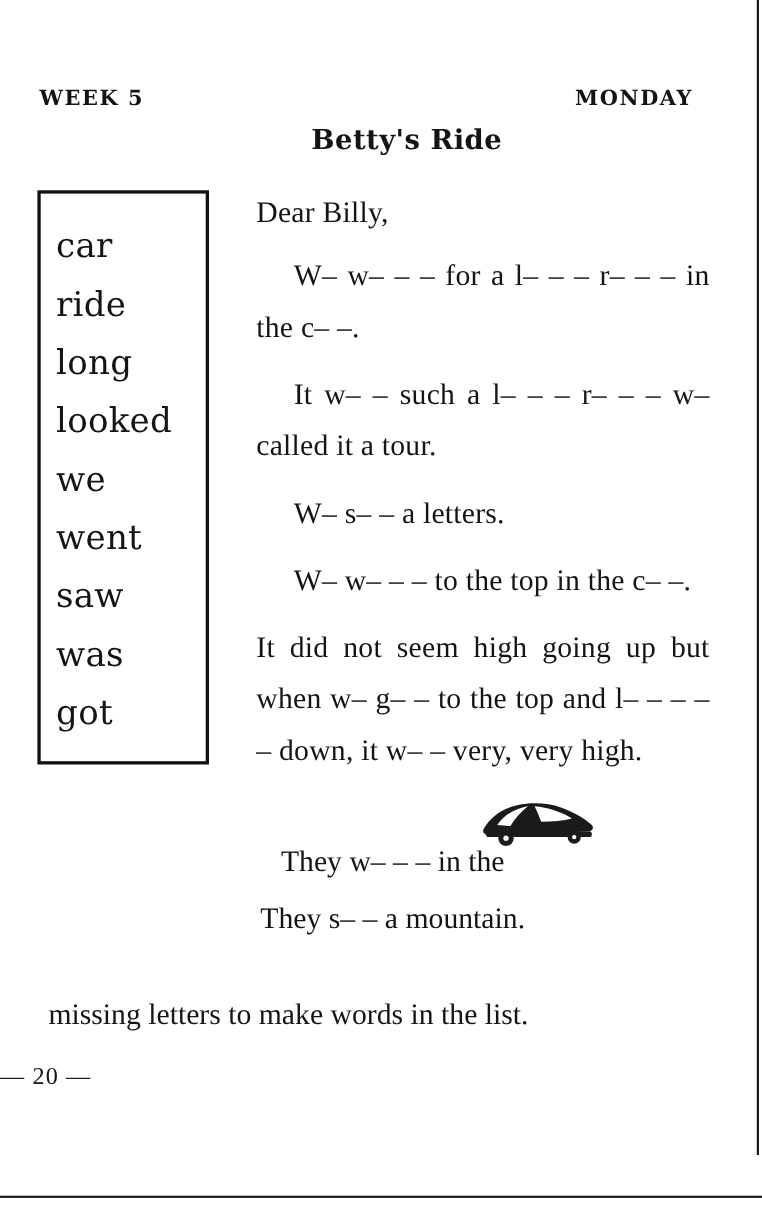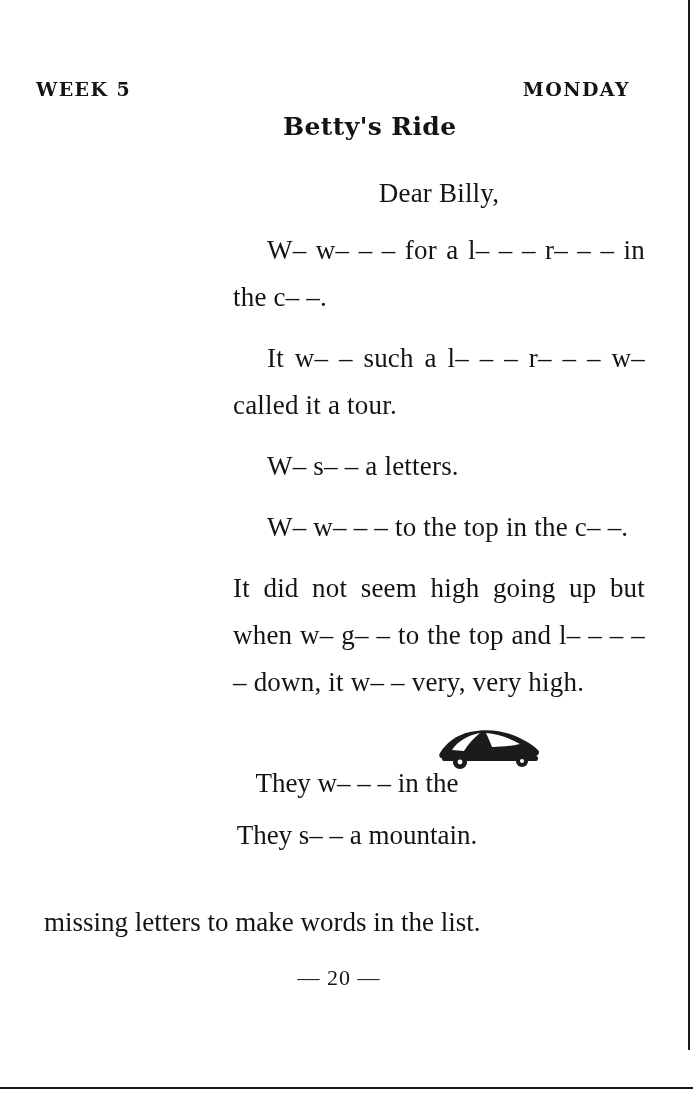--- a/index.html
+++ b/index.html
@@ -97,21 +97,21 @@
     line-height: 47px;
     letter-spacing: 0.2px;
   }
   .letter p {
     margin: 0 0 14px 0;
     text-align: justify;
     text-justify: inter-word;
   }
   .letter p.salutation {
     margin-bottom: 10px;
-    text-align: center;
+    text-align: left;
   }
   .letter p.indent {
     text-indent: 34px;
   }
   .letter p.noindent {
     text-indent: 0;
   }
 
   
   .sentences {
@@ -152,40 +152,51 @@
     display: block;
     text-indent: 0;
     margin-top: 12px;
   }
 
   .folio {
     position: absolute;
     top: 965px;
     left: 0;
     width: 678px;
-    text-align: center;
+    text-align: left;
     font-size: 22px;
     letter-spacing: 1px;
   }
 </style>
 </head>
 <body>
 
 <div class="page-edge-right"></div>
 <div class="page-edge-bottom"></div>
 
 <div class="sheet">
 
   <div class="runhead">
     <span>WEEK 5</span>
     <span>MONDAY</span>
   </div>
 
   <div class="title">Betty's Ride</div>
 
+  <div class="wordbox">
+    <div class="word">car</div>
+    <div class="word">ride</div>
+    <div class="word">long</div>
+    <div class="word">looked</div>
+    <div class="word">we</div>
+    <div class="word">went</div>
+    <div class="word">saw</div>
+    <div class="word">was</div>
+    <div class="word">got</div>
+  </div>
 
   <div class="letter">
     <p class="salutation">Dear Billy,</p>
     <p class="indent">W–  w– – –  for a l– – – r– – –  in the c– –.</p>
     <p class="indent">It  w– –  such  a  l– – – r– – –  w–  called it a tour.</p>
     <p class="indent">W–  s– –  a letters.</p>
     <p class="indent">W–  w– – –  to the top in the c– –.</p>
     <p class="noindent">It did not seem high going up but when w–  g– –  to the top and l– – – – –  down, it w– –  very, very high.</p>
   </div>
 

